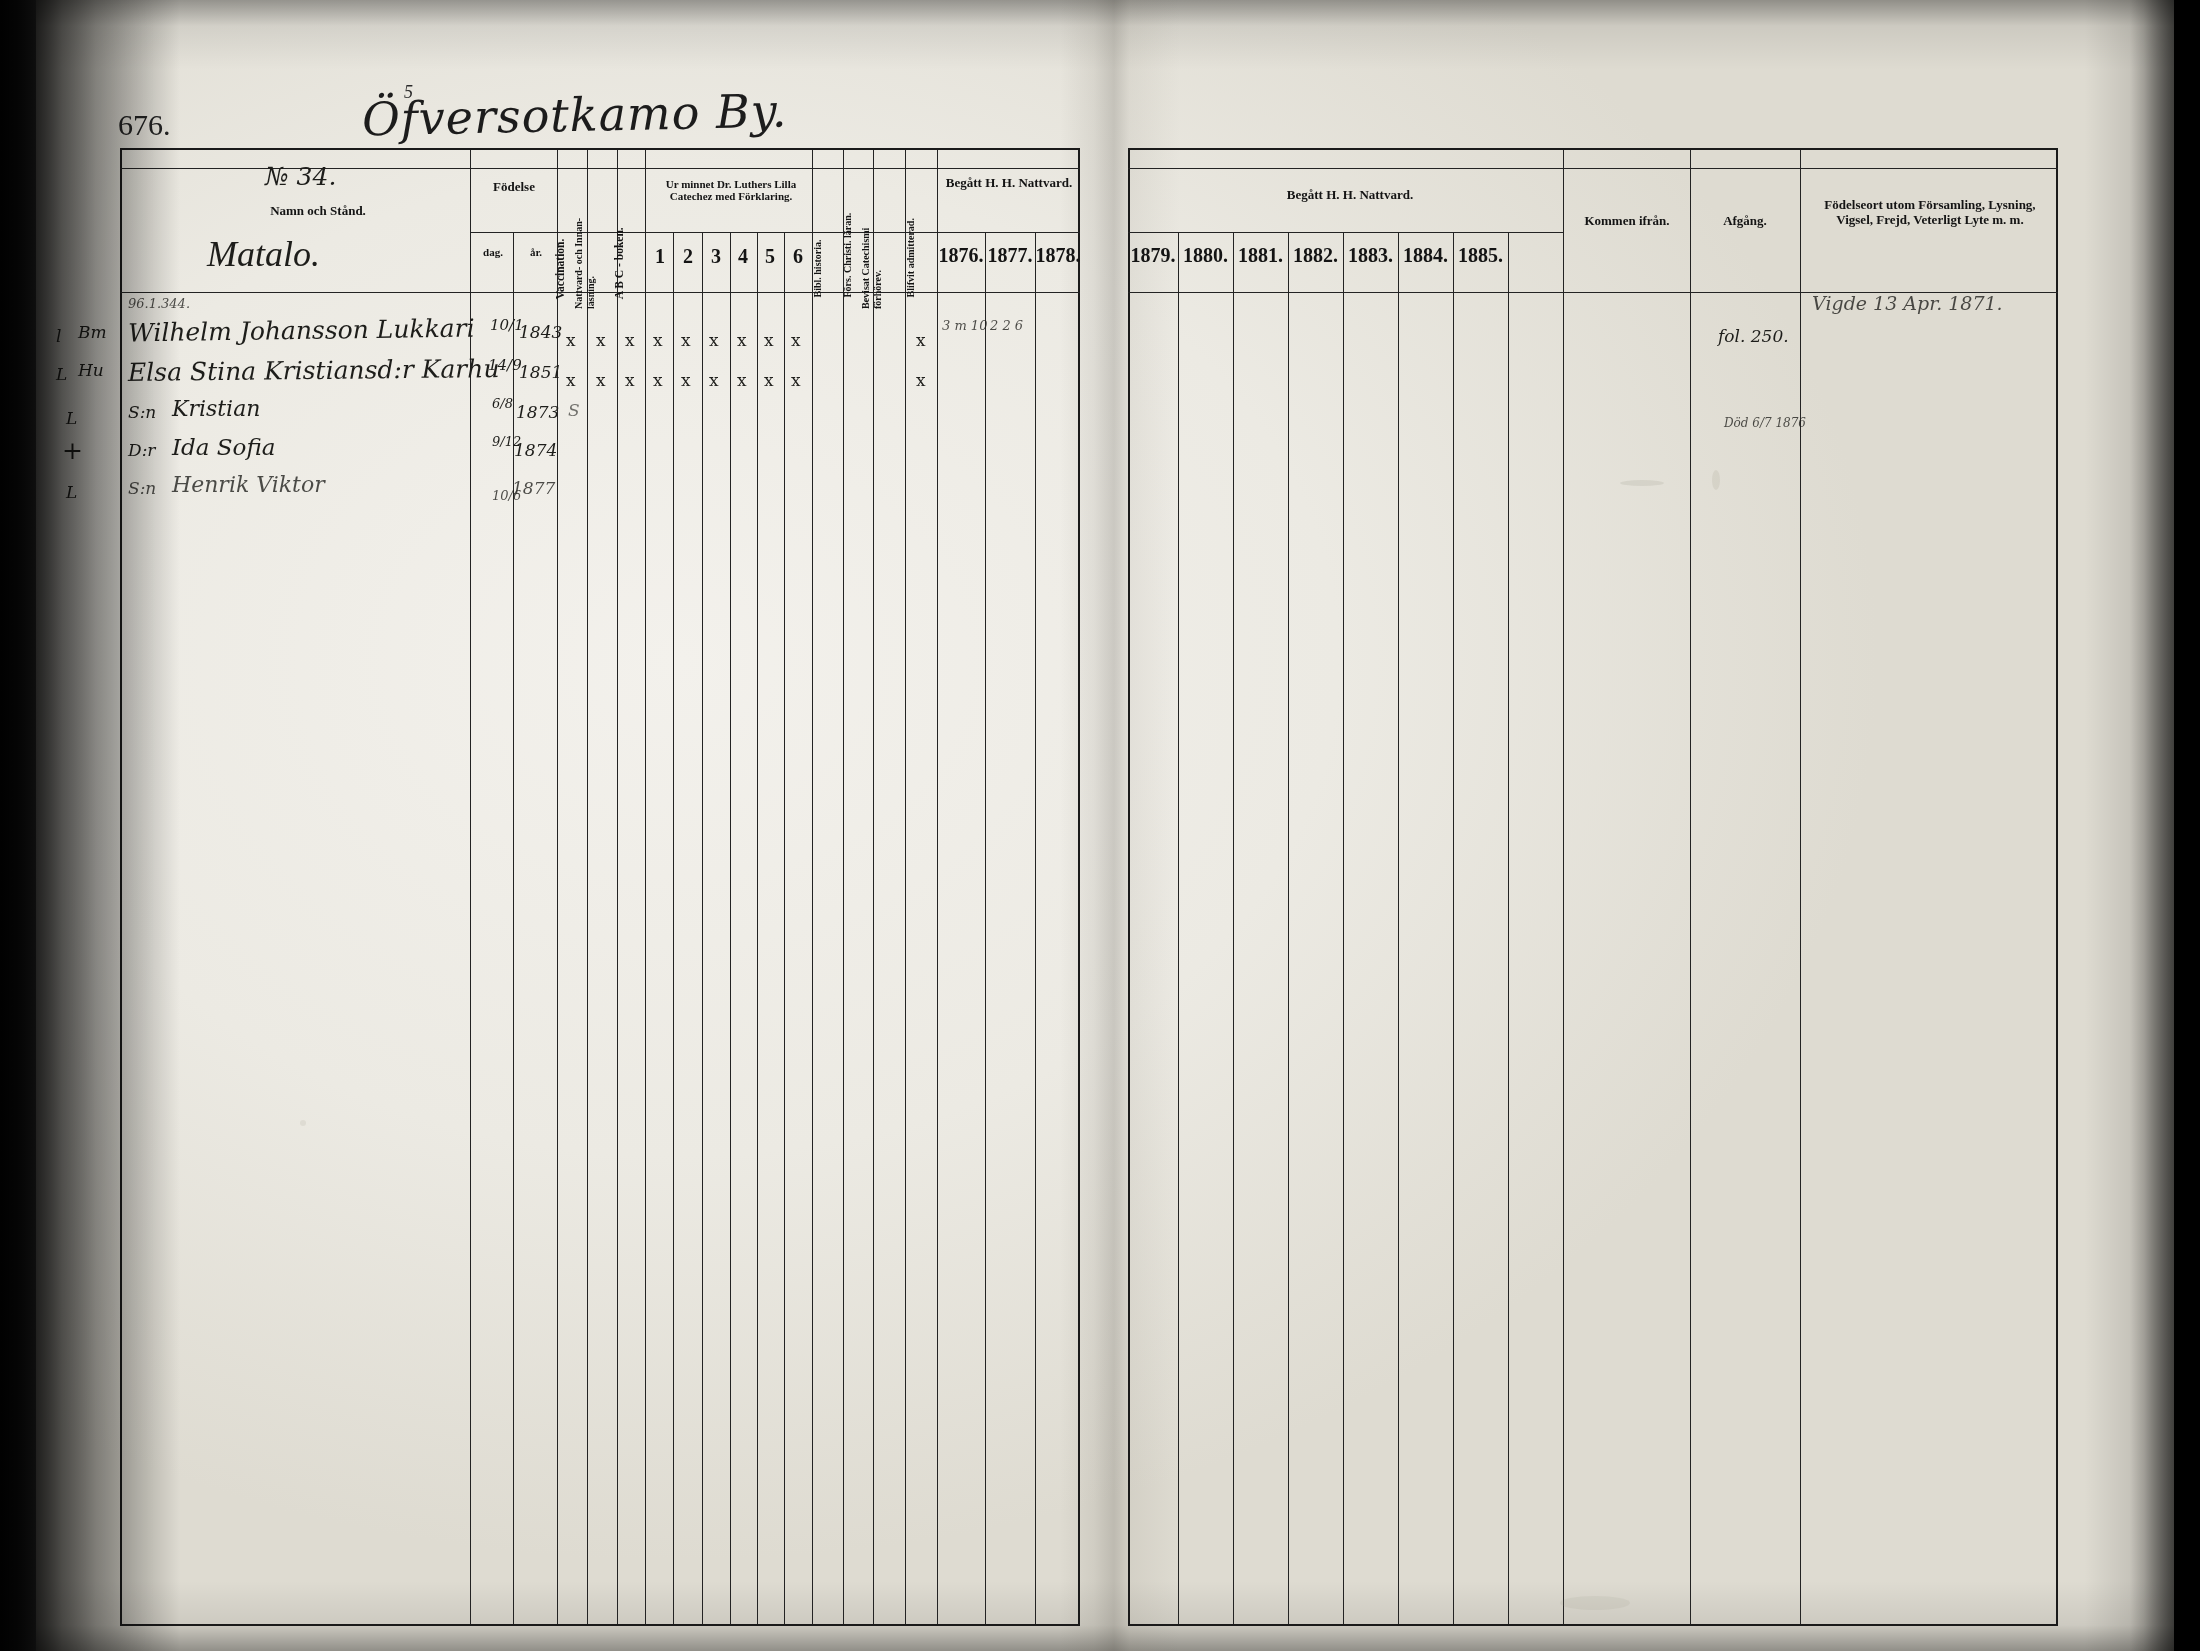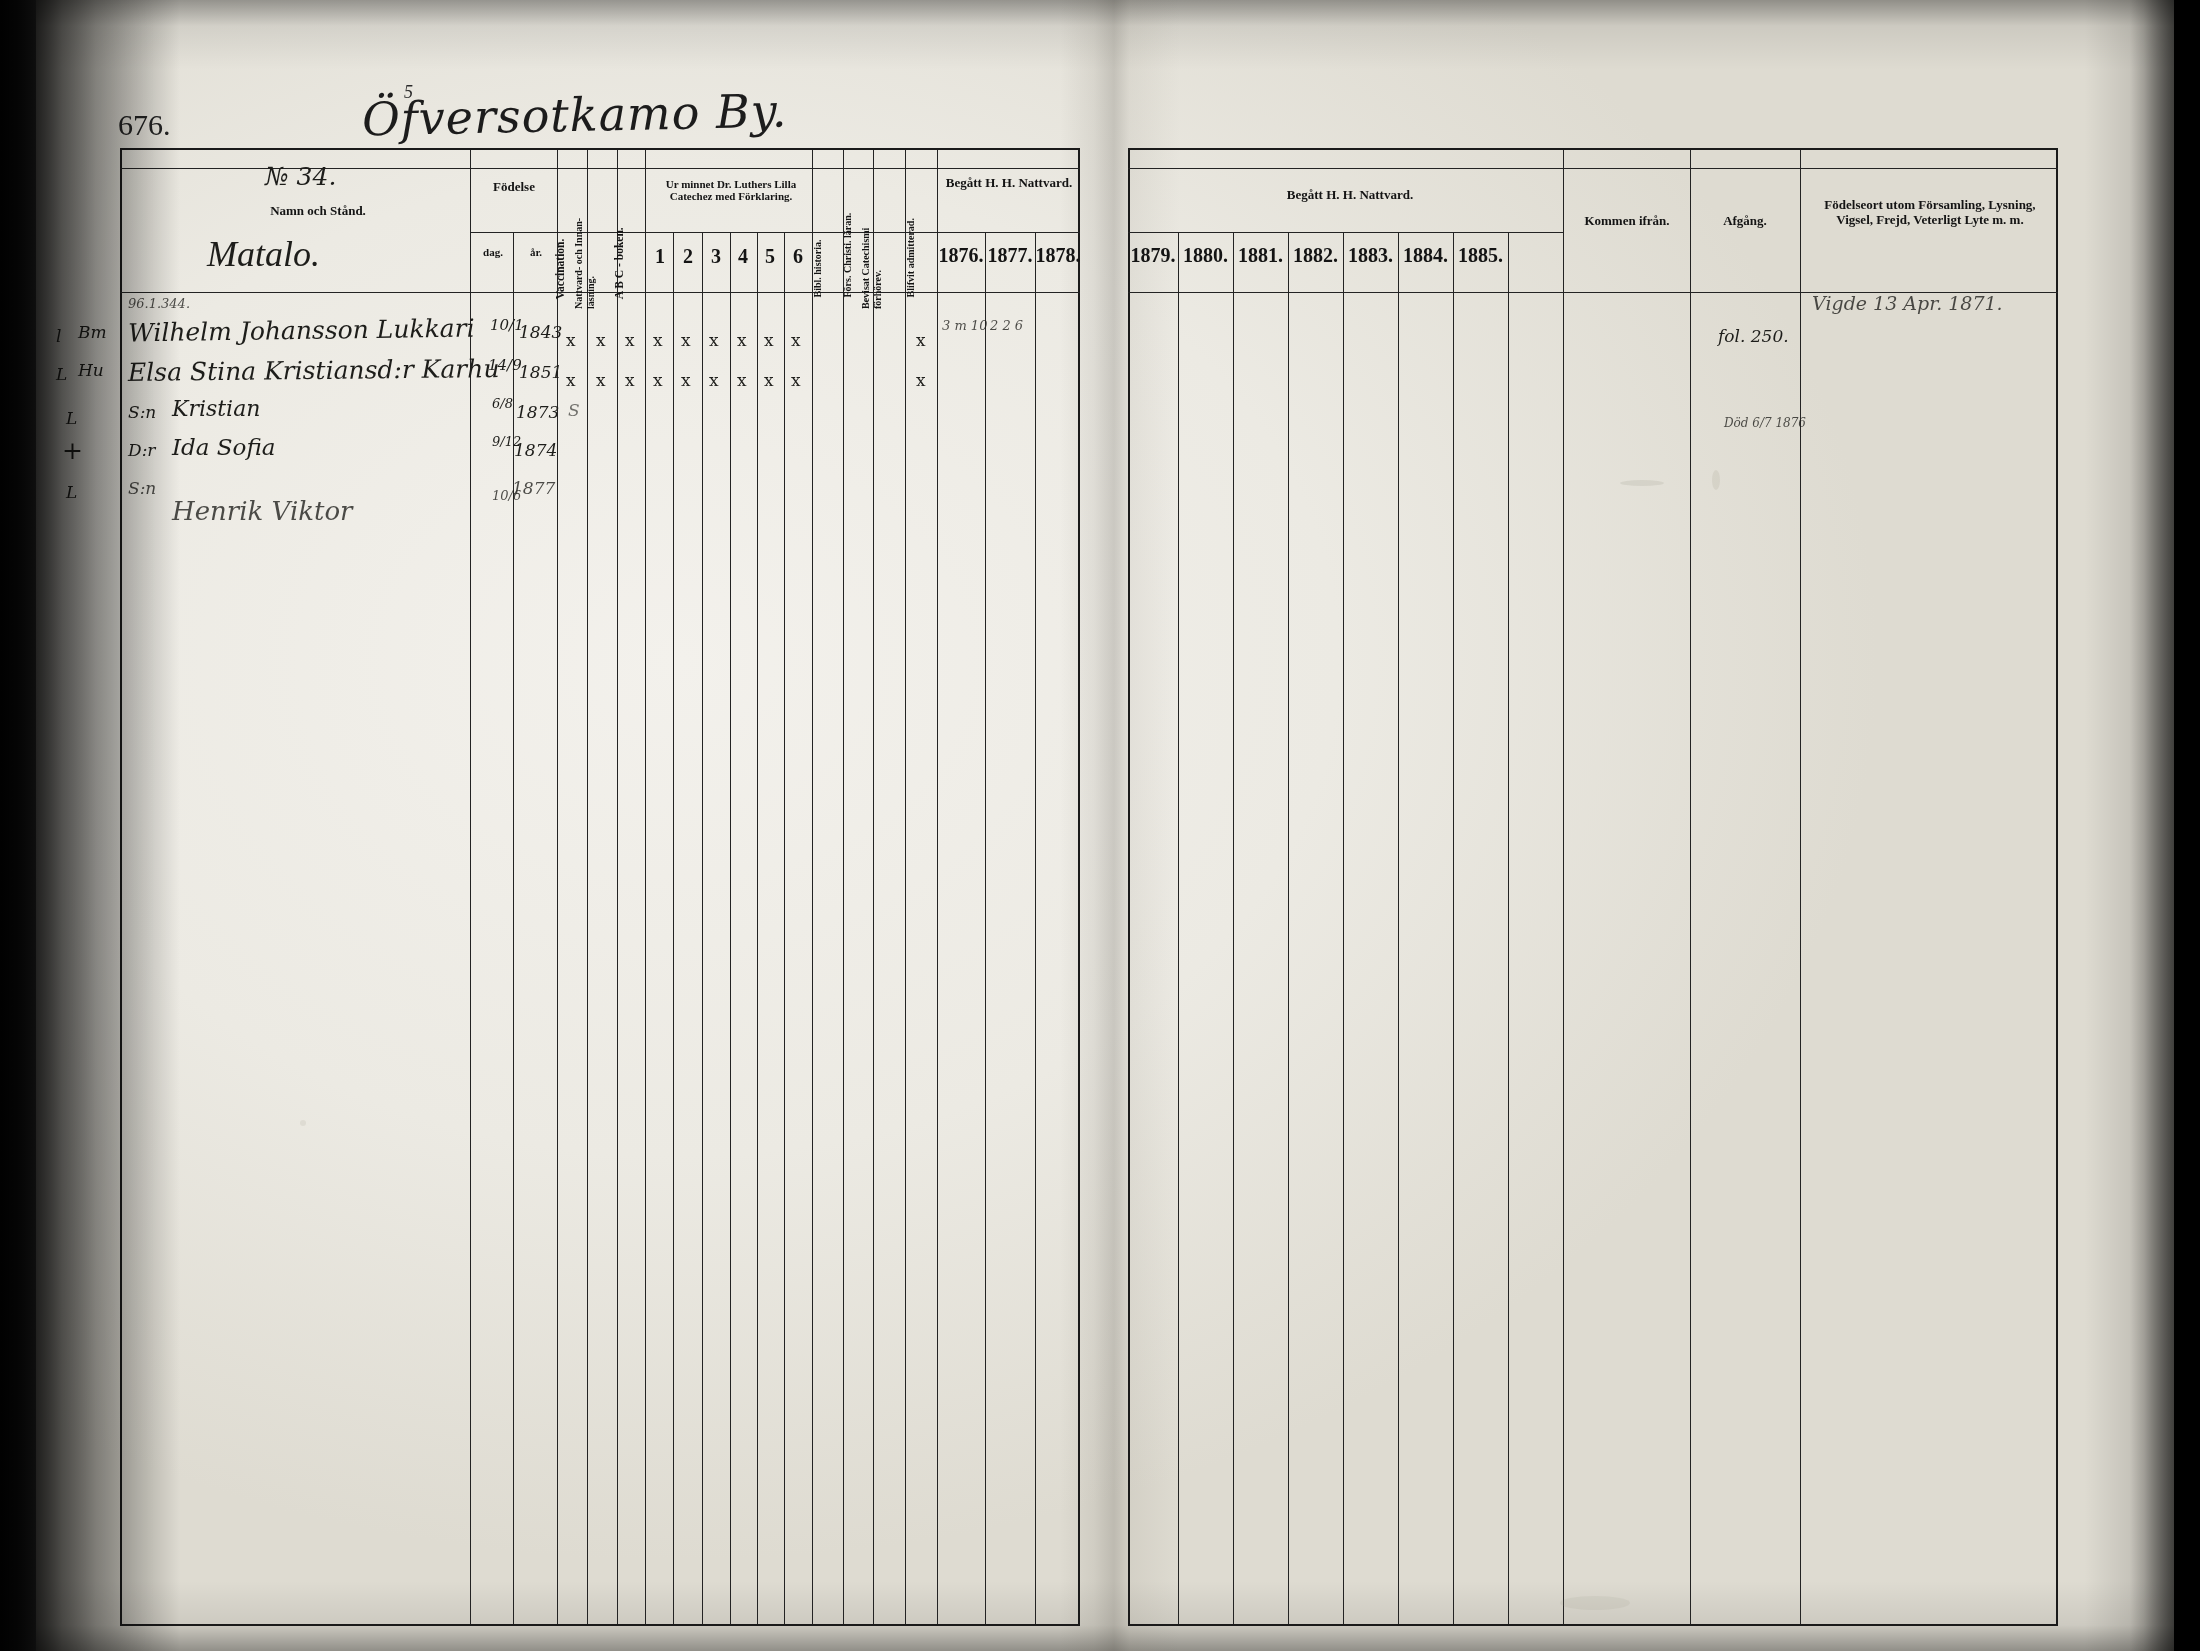--- a/index.html
+++ b/index.html
@@ -313,21 +313,21 @@
 
   <div class="hand med" style="left:62px; top:436px;">+</div>
   <div class="hand sm" style="left:128px; top:440px;">D:r</div>
   <div class="hand med" style="left:172px; top:434px; font-size:23px;">Ida Sofia</div>
   <div class="hand xs" style="left:492px; top:434px;">9/12</div>
   <div class="hand sm" style="left:514px; top:440px;">1874</div>
   <div class="hand sm faint" style="left:1724px; top:416px; font-size:12px;">Död 6/7 1876</div>
 
   <div class="hand sm" style="left:66px; top:482px;">L</div>
   <div class="hand sm faint" style="left:128px; top:478px;">S:n</div>
-  <div class="hand med faint" style="left:172px; top:496px; font-size:26px;">Henrik Viktor</div>
+  <div class="hand med faint" style="left:172px; top:472px; font-size:22px;">Henrik Viktor</div>
   <div class="hand xs faint" style="left:492px; top:488px;">10/6</div>
   <div class="hand sm faint" style="left:512px; top:478px;">1877</div>
 
   <div class="speckle" style="left:1620px; top:480px; width:44px; height:6px; opacity:.5;"></div>
   <div class="speckle" style="left:1712px; top:470px; width:8px; height:20px; opacity:.45;"></div>
   <div class="speckle" style="left:1560px; top:1596px; width:70px; height:14px; opacity:.35;"></div>
   <div class="speckle" style="left:300px; top:1120px; width:6px; height:6px; opacity:.4;"></div>
 
   <div class="edge-shadow-left"></div>
   <div class="edge-shadow-right"></div>

